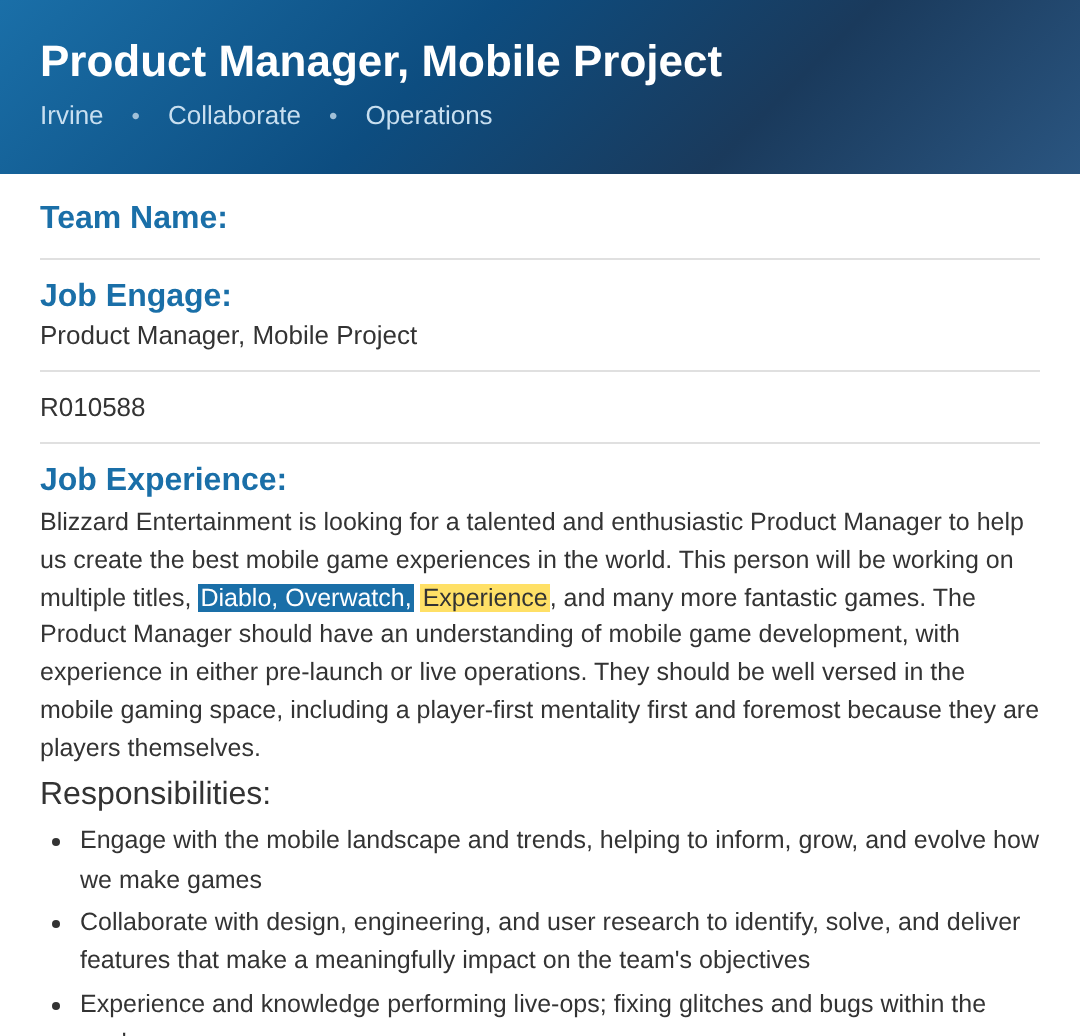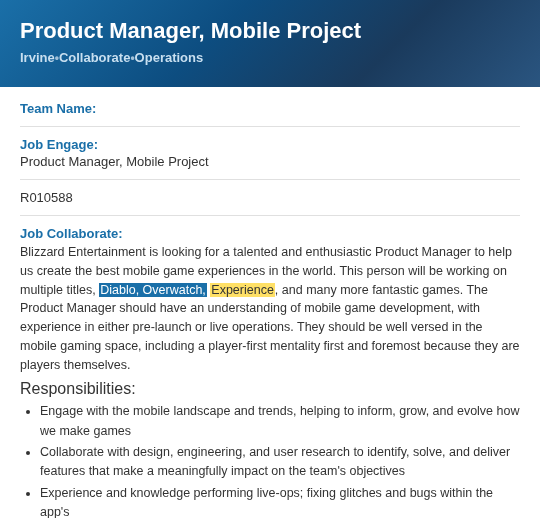--- a/index.html
+++ b/index.html
@@ -21,37 +21,36 @@
       font-size: 22px;
       font-weight: bold;
       color: #fff;
       margin-bottom: 6px;
     }
     .header-breadcrumb {
       font-size: 13px;
       color: #c8dff0;
       display: flex;
       align-items: flex-end;
-      gap: 0;
-      font-weight: bold;
+      gap: 14px;
     }
     .breadcrumb-sep {
       color: #a0c0d8;
       font-size: 12px;
     }
     .content {
       padding: 14px 20px 16px 20px;
       background: #fff;
     }
     .field-block {
       margin-bottom: 10px;
     }
     .field-label {
       color: #1a6fa8;
-      font-size: 13px;
+      font-size: 16px;
       font-weight: bold;
       margin-bottom: 2px;
     }
     .field-value {
       font-size: 13px;
       color: #333;
     }
     .job-description-text {
       font-size: 12.5px;
       color: #333;
@@ -119,21 +118,21 @@
 
   <hr class="divider">
 
   <div class="field-block">
     <div class="field-value">R010588</div>
   </div>
 
   <hr class="divider">
 
   <div class="field-block">
-    <div class="field-label">Job Collaborate:</div>
+    <div class="field-label">Job Experience:</div>
     <div class="job-description-text">
       <span>Blizzard Entertainment is looking for a talented and enthusiastic Product Manager to help us create the best mobile game experiences in the world.  This person will be working on multiple titles,</span>
       <span class="highlight-blue">Diablo, Overwatch,</span>
       <span class="highlight-yellow">Experience</span><span>, and many more fantastic games. The Product Manager should have an understanding of mobile game development, with experience in either pre-launch or live operations.  They should be well versed in the mobile gaming space, including a player-first mentality first and foremost because they are players themselves.</span>
     </div>
     <div class="responsibilities-title">Responsibilities:</div>
     <ul class="responsibilities-list">
       <li><span>Engage with the mobile landscape and trends, helping to inform, grow, and evolve how we make games</span></li>
       <li><span>Collaborate with design, engineering, and user research to identify, solve, and deliver features that make a meaningfully impact on the team's objectives</span></li>
       <li><span>Experience and knowledge performing live-ops; fixing glitches and bugs within the app's</span></li>

